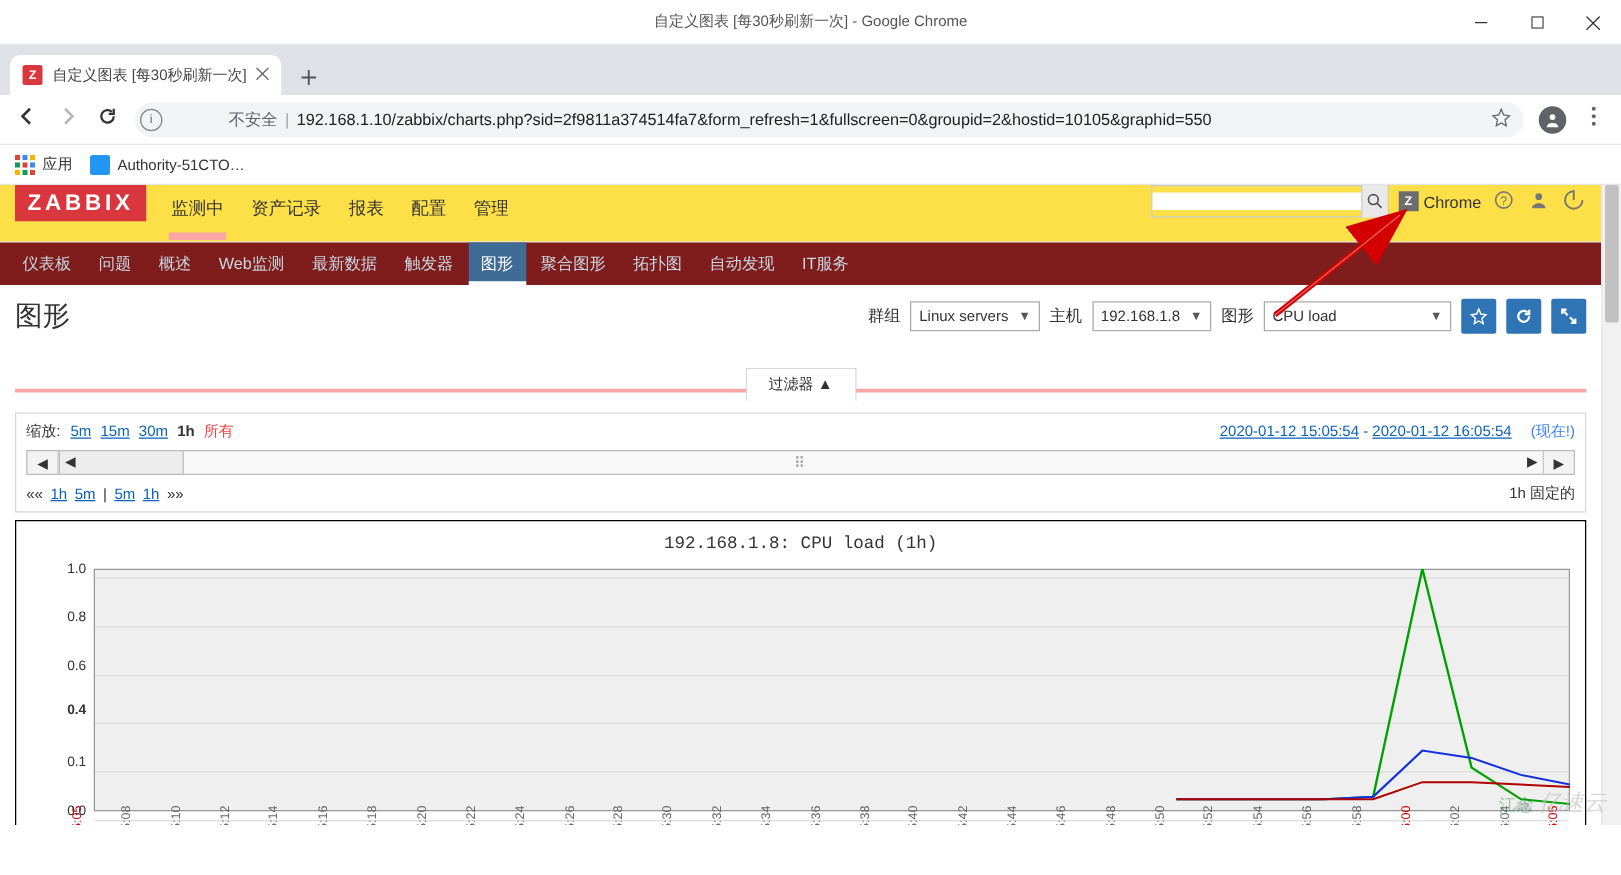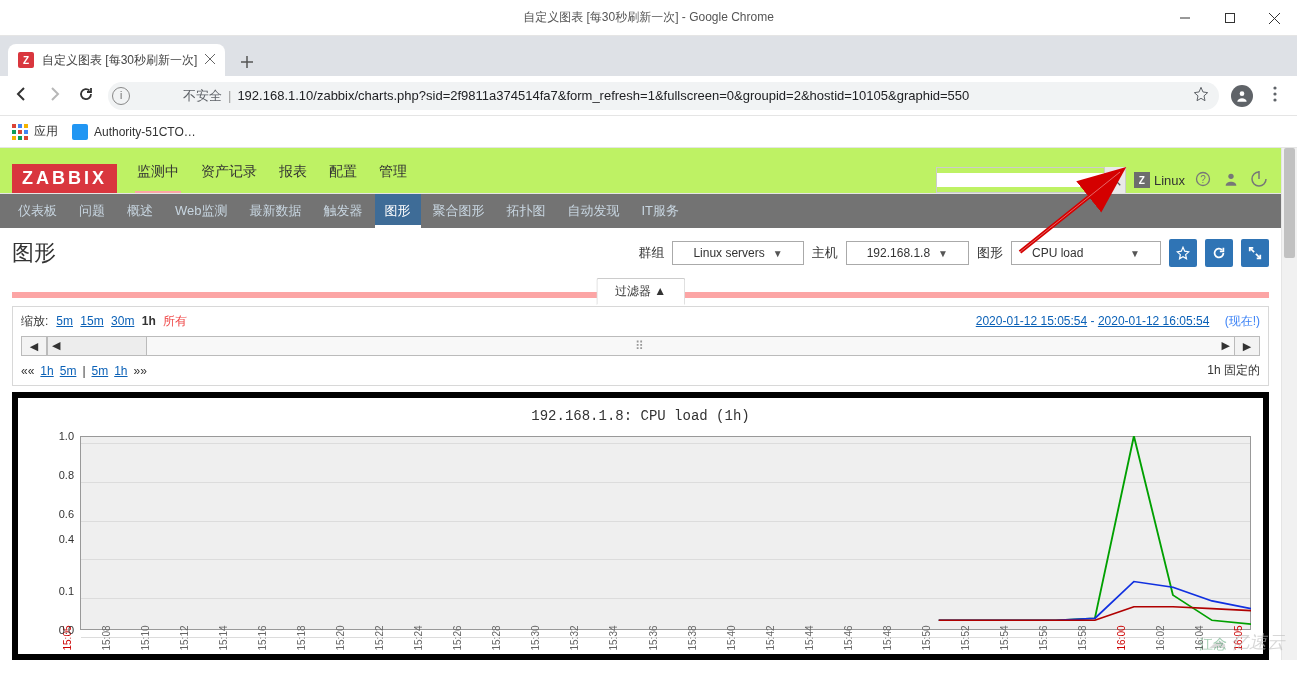--- a/index.html
+++ b/index.html
@@ -31,64 +31,64 @@
   .apps-icon span { background:#db4437; }
   .apps-icon span:nth-child(2){background:#4285f4;} .apps-icon span:nth-child(3){background:#f4b400;} .apps-icon span:nth-child(4){background:#0f9d58;} .apps-icon span:nth-child(5){background:#db4437;} .apps-icon span:nth-child(6){background:#4285f4;} .apps-icon span:nth-child(7){background:#f4b400;} .apps-icon span:nth-child(8){background:#0f9d58;} .apps-icon span:nth-child(9){background:#db4437;}
   .bm-item { display:flex; align-items:center; gap:6px; color:#333;}
   .bm-fav { width:16px;height:16px;background:#2196f3;border-radius:2px;}
   
   .page-wrap { position:relative; }
   .scrollbar { position:absolute; right:0; top:0; bottom:0; width:16px; background:#f1f1f1; border-left:1px solid #e5e5e5;}
   .scrollthumb { position:absolute; left:2px; right:2px; top:0; height:110px; background:#c1c1c1; border-radius:2px;}
   .content { margin-right:16px; }
   
-  .z-topbar { background:#bef264; height:46px; display:flex; align-items:flex-end; padding:0 12px; gap:18px; border-bottom:1px solid #e5e5e5;}
+  .z-topbar { background:#fde047; height:46px; display:flex; align-items:flex-start; padding:0 12px; gap:18px; border-bottom:1px solid #e5e5e5;}
   .z-logo { background:#d9363e; color:#fff; font-weight:bold; padding:4px 10px; letter-spacing:3px; font-size:18px;}
   .z-topnav { display:flex; gap:18px; font-size:14px;}
   .z-topnav a { color:#333; padding:10px 2px; }
-  .z-topnav a.active { border-bottom:2px solid #fca5a5;}
+  .z-topnav a.active { border-bottom:6px solid #fca5a5;}
   .z-topright { margin-left:auto; display:flex; align-items:center; gap:8px;}
   .search-box { display:flex; align-items:center; border:1px solid #ccc; width:190px; height:26px;}
   .search-input { flex:1; border:none; outline:none; padding:0 6px; font-size:12px;}
   .search-btn { width:28px; height:26px; background:#e9e9e9; display:flex; align-items:center;justify-content:center; border-left:1px solid #ccc;}
   .share-btn { display:flex; align-items:center; gap:4px; font-size:13px;}
   .share-ico { width:16px;height:16px;background:#6d6d6d;color:#fff;display:flex;align-items:center;justify-content:center;font-size:10px;font-weight:bold;}
   .top-ico { color:#777; width:20px; text-align:center;}
   
-  .z-subnav { background:#737373; display:flex; gap:2px; padding:0 8px;}
+  .z-subnav { background:#7f1d1d; display:flex; gap:2px; padding:0 8px;}
   .z-subnav a { color:#c8d6e1; font-size:13px; padding:8px 10px;}
   .z-subnav a.active { background:#3e6c97; color:#fff; border-bottom:3px solid #fff; padding-bottom:5px;}
   
   .pg-head { display:flex; align-items:center; padding:10px 12px;}
   .pg-title { font-size:22px; font-weight:normal;}
   .pg-filters { margin-left:auto; display:flex; align-items:center; gap:8px; font-size:13px;}
-  .sel { border:1px solid #aaa; height:24px; display:flex; align-items:center; padding:0 20px; font-size:12px; gap:8px; background:#fff;}
+  .sel { border:1px solid #aaa; height:24px; display:flex; align-items:center; padding:0 6px; font-size:12px; gap:8px; background:#fff;}
   .sel .caret { font-size:10px; color:#555;}
   .sq-btn { width:28px;height:28px; display:flex;align-items:center;justify-content:center; background:#2f74b5;color:#fff;border-radius:2px;}
   
-  .filter-row { position:relative; height:20px; border-bottom:6px solid #fca5a5; margin:0 12px;}
+  .filter-row { position:relative; height:20px; border-bottom:3px solid #fca5a5; margin:16px 12px;}
   .filter-tab { position:absolute; left:50%; transform:translateX(-50%); top:0; border:1px solid #ccc; border-bottom:1px solid #fff; background:#fff; padding:4px 18px; font-size:12px; border-radius:2px 2px 0 0;}
   
   .time-box { margin:8px 12px 4px 12px; border:1px solid #d8d8d8; padding:6px 8px; font-size:12px;}
   .time-row { display:flex; align-items:flex-start; gap:6px;}
   .zoom-links a { color:#0b61b7; margin:0 2px;}
   .zoom-links a.active { color:#333; text-decoration:none; font-weight:bold;}
   .zoom-links a.plain { color:#ef4444; text-decoration:none;}
   .time-range { margin-left:auto; color:#0b61b7;}
   .time-range .now { color:#3b82f6;margin-left:12px; }
   .slider-row { display:flex; align-items:center; margin-top:6px;}
   .arrow-btn { width:26px;height:20px;border:1px solid #bbb;background:#f3f3f3;display:flex;align-items:center;justify-content:center;font-size:11px;}
   .slider-track { flex:1; height:20px; border:1px solid #bbb; border-left:none;border-right:none; background:#f8f8f8; position:relative;}
   .slider-thumb { position:absolute; left:0; top:-1px; bottom:-1px; width:100px; border:1px solid #bbb; background:#ededed;}
   .slider-grip { position:absolute; left:50%; top:50%; transform:translate(-50%,-50%); letter-spacing:2px; color:#999;}
   .nav-links { display:flex; align-items:center; gap:6px; margin-top:6px; font-size:12px;}
   .nav-links a { color:#0b61b7;}
   .nav-links .fixed { margin-left:auto; color:#333;}
   
-  .chart-wrap { margin:6px 12px 12px 12px; border:6px solid #000000; padding:10px 6px 4px 6px; position:relative;}
+  .chart-wrap { margin:6px 12px 12px 12px; border:1px solid #000000; padding:10px 6px 4px 6px; position:relative;}
   .chart-title { text-align:center; font-family: "Courier New", monospace; font-size:14px; color:#333; margin-bottom:6px;}
   .plot { position:relative; height:220px; margin-left:56px; margin-right:6px;}
   .plot-bg { position:absolute; left:0; right:0; top:6px; bottom:20px; background:#efefef; border:1px solid #999;}
   .gridline { position:absolute; left:0; right:0; border-top:1px solid #dcdcdc;}
   .ylabel { position:absolute; right:100%; margin-right:6px; font-size:11px; color:#333; transform:translateY(-50%);}
   .xlabels { position:absolute; left:0; right:0; bottom:-6px; height:22px;}
   .xlabel { position:absolute; bottom:0; font-size:10px; color:#666; transform:translateX(-50%) rotate(-90deg); transform-origin:left; white-space:nowrap;}
   .xlabel.red { color:#c00;}
   svg.series { position:absolute; left:0; top:6px; right:0; bottom:20px; width:100%; height:calc(100% - 26px);}
   
@@ -227,21 +227,21 @@
           <input class="search-input" placeholder="" style="">
           <div class="search-btn">
             <svg width="14" height="14" viewBox="0 0 16 16">
                 <circle cx="6.5" cy="6.5" r="4.5" fill="none" stroke="#555" stroke-width="1.5"></circle>
                 <line x1="10" y1="10" x2="14" y2="14" stroke="#555" stroke-width="1.5"></line>
               </svg>
           </div>
         </div>
         <div class="share-btn">
           <span class="share-ico">Z</span>
-          <span>Linux</span>
+          <span>Chrome</span>
         </div>
         <span class="top-ico">
           <svg width="16" height="16" viewBox="0 0 16 16">
               <circle cx="8" cy="8" r="6.5" fill="none" stroke="#777" stroke-width="1.3"></circle>
               <text x="8" y="12" text-anchor="middle" font-size="10" fill="#777">?</text>
             </svg>
         </span>
         <span class="top-ico">
           <svg width="16" height="16" viewBox="0 0 24 24" fill="#777">
               <circle cx="12" cy="8" r="4"></circle>
@@ -399,21 +399,21 @@
             <div class="xlabel" style="left: 80%;">15:54</div>
             <div class="xlabel" style="left: 83.3333%;">15:56</div>
             <div class="xlabel" style="left: 86.6667%;">15:58</div>
             <div class="xlabel red" style="left: 90%;">16:00</div>
             <div class="xlabel" style="left: 93.3333%;">16:02</div>
             <div class="xlabel" style="left: 96.6667%;">16:04</div>
             <div class="xlabel red" style="left: 100%;">16:05</div>
           </div>
       <div class="ylabel" style="top: 200px;">0.0</div>
           <div class="ylabel" style="top: 161.2px;">0.1</div>
-          <div class="ylabel" style="top: 109px;">0.4</div>
+          <div class="ylabel" style="top: 119px; font-weight: bold;">0.4</div>
           <div class="ylabel" style="top: 83.6px;">0.6</div>
           <div class="ylabel" style="top: 44.8px; text-align: right;">0.8</div>
           <div class="ylabel" style="top: 6px;">1.0</div>
         </div>
     </div>
 
   </div>
 
   <svg class="annotation" style="left:1000px; top:14px; width:140px; height:100px;">
     <defs>

